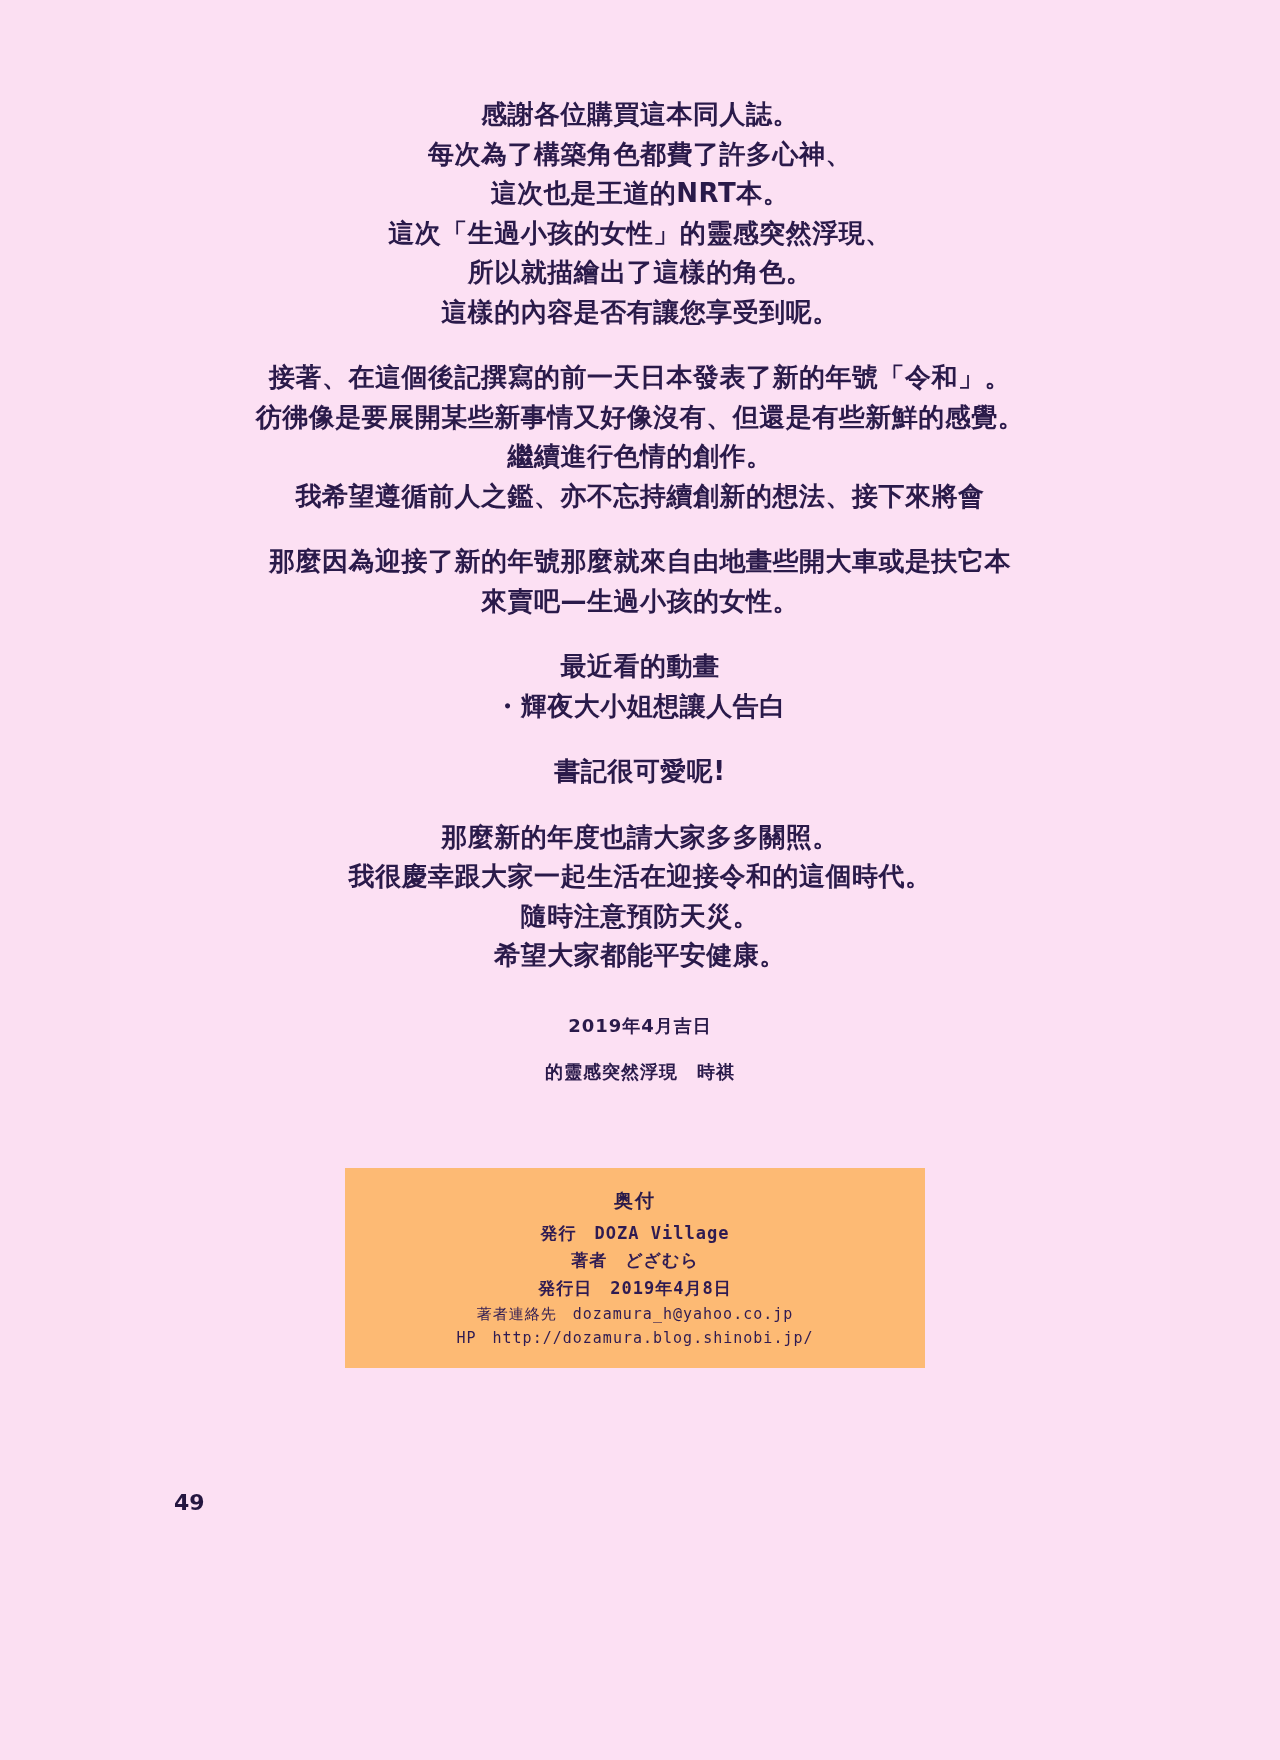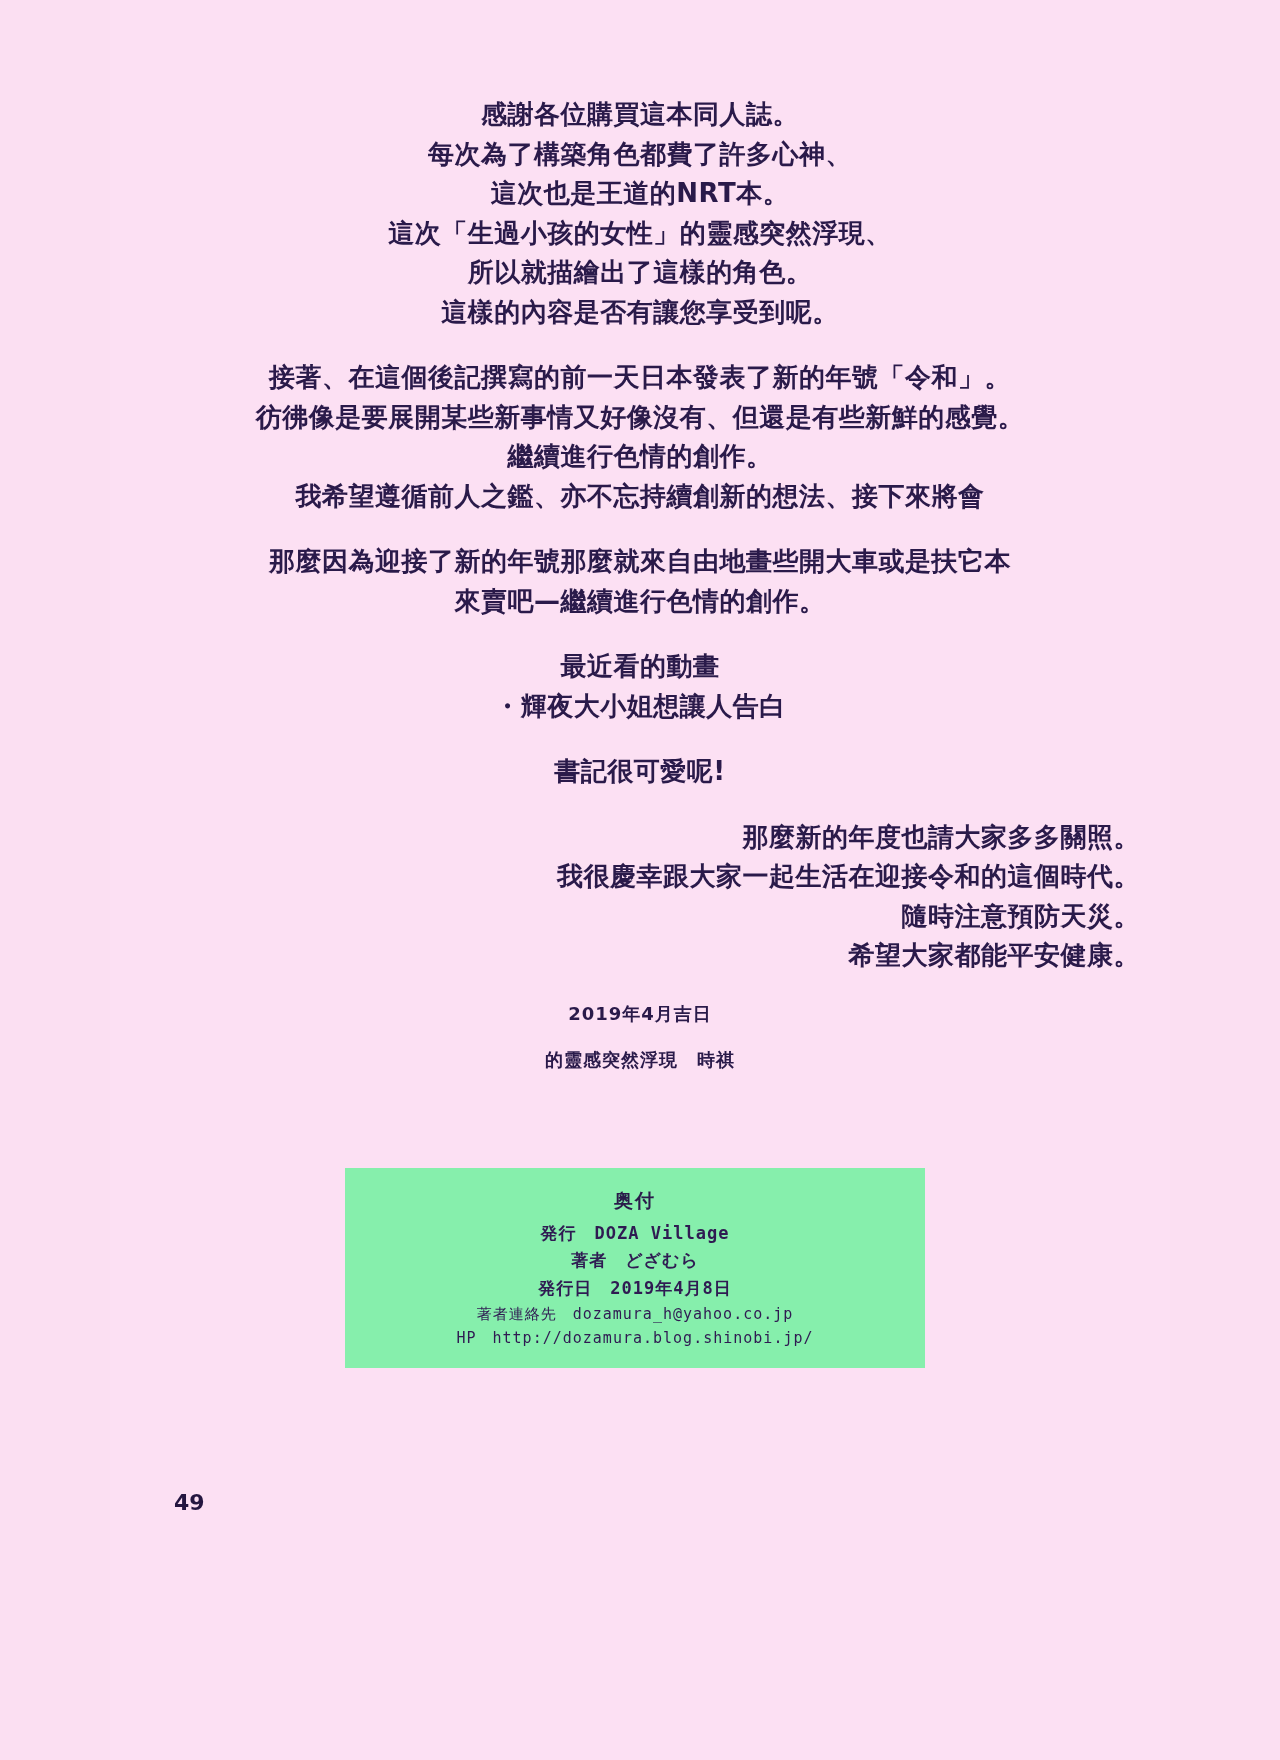--- a/index.html
+++ b/index.html
@@ -43,36 +43,35 @@
     line-height: 1.52;
     letter-spacing: 0.5px;
     margin: 0 auto 26px auto;
     width: 1000px;
   }
   .aw-block p {
     margin: 0;
     padding: 0;
   }
   .aw-block.tight {
-    margin-bottom: 24px;
-    text-align: right;
+    margin-bottom: 36px;
   }
   .aw-sign {
     font-size: 18px;
     font-weight: bold;
     line-height: 1.55;
     letter-spacing: 1px;
   }
   .colophon {
     position: absolute;
     left: 235px;
     top: 1168px;
     width: 580px;
     height: 200px;
-    background: #86efac;
+    background: #fdba74;
     text-align: center;
     padding-top: 18px;
     box-sizing: border-box;
   }
   .colophon-title {
     font-size: 19px;
     font-weight: bold;
     letter-spacing: 2px;
     line-height: 1.5;
     margin-bottom: 5px;
@@ -117,21 +116,21 @@
 
     <div class="aw-block">
       <p>接著、在這個後記撰寫的前一天日本發表了新的年號「令和」。</p>
       <p>彷彿像是要展開某些新事情又好像沒有、但還是有些新鮮的感覺。</p>
       <p>繼續進行色情的創作。</p>
       <p>我希望遵循前人之鑑、亦不忘持續創新的想法、接下來將會</p>
     </div>
 
     <div class="aw-block">
       <p>那麼因為迎接了新的年號那麼就來自由地畫些開大車或是扶它本</p>
-      <p>來賣吧—繼續進行色情的創作。</p>
+      <p>來賣吧—生過小孩的女性。</p>
     </div>
 
     <div class="aw-block">
       <p>最近看的動畫</p>
       <p>・輝夜大小姐想讓人告白</p>
     </div>
 
     <div class="aw-block">
       <p>書記很可愛呢!</p>
     </div>

